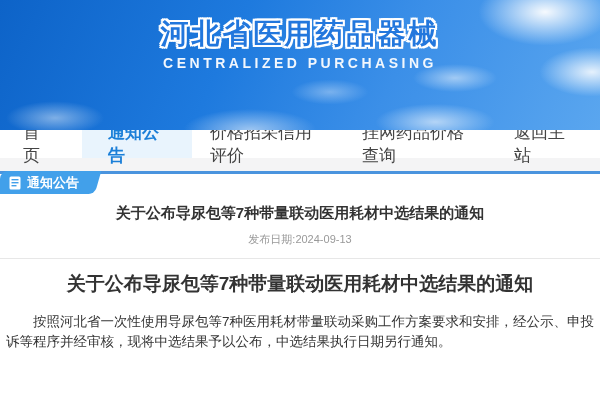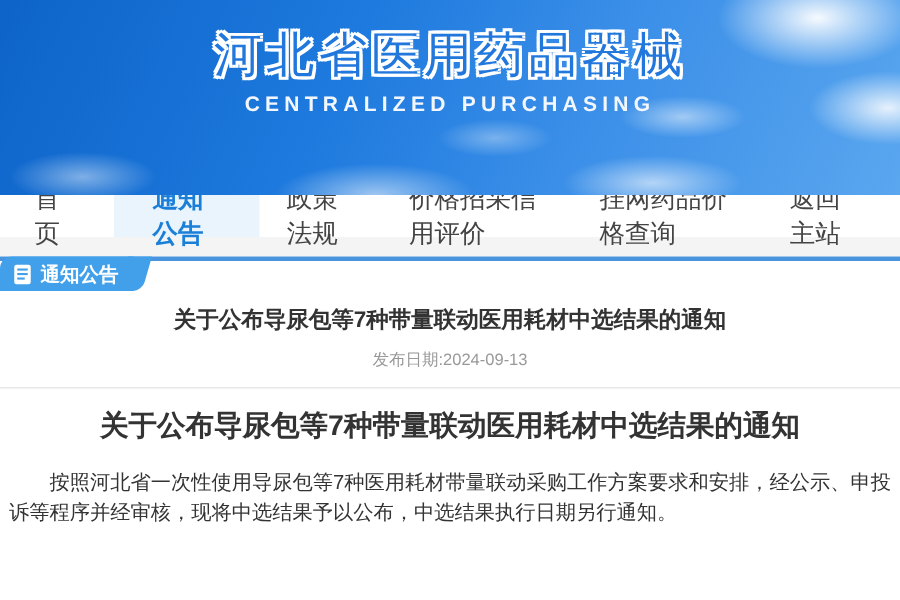--- a/index.html
+++ b/index.html
@@ -11,21 +11,21 @@
     background:
       radial-gradient(ellipse 95px 48px at 545px 12px, rgba(255,255,255,.95), rgba(255,255,255,0) 70%),
       radial-gradient(ellipse 75px 35px at 592px 72px, rgba(255,255,255,.85), rgba(255,255,255,0) 70%),
       radial-gradient(ellipse 60px 20px at 455px 78px, rgba(255,255,255,.5), rgba(255,255,255,0) 70%),
       radial-gradient(ellipse 85px 26px at 435px 122px, rgba(255,255,255,.6), rgba(255,255,255,0) 70%),
       radial-gradient(ellipse 95px 30px at 250px 130px, rgba(255,255,255,.55), rgba(255,255,255,0) 70%),
       radial-gradient(ellipse 70px 24px at 55px 118px, rgba(255,255,255,.45), rgba(255,255,255,0) 70%),
       radial-gradient(ellipse 55px 18px at 330px 92px, rgba(255,255,255,.35), rgba(255,255,255,0) 70%),
       linear-gradient(115deg,#0d63c8 0%,#1e7ade 38%,#3b8fe8 65%,#5aa6ef 100%);
     padding-top:15px; }
-  .banner-title { font-size:32px; font-weight:400; letter-spacing:3px; color:#2277dd;
+  .banner-title { font-size:28px; font-weight:700; letter-spacing:3px; color:#2277dd;
     text-shadow:-2px -2px 0 #fff,2px -2px 0 #fff,-2px 2px 0 #fff,2px 2px 0 #fff,
                  0 -2px 0 #fff,0 2px 0 #fff,-2px 0 0 #fff,2px 0 0 #fff; }
   .banner-sub { margin-top:6px; font-size:27px; font-weight:700; letter-spacing:8px; color:#fff; }
   .banner-sub-en { margin-top:2px; font-size:14px; font-weight:700; letter-spacing:3.5px; color:#f2f7fd; }
 
   
   .nav { display:flex; align-items:stretch; height:28px; background:#fff; font-size:17px; }
   .nav-item { display:flex; align-items:center; padding:0 18px; color:#444; cursor:pointer; }
   .nav-item.first { padding-left:23px; }
   .nav-item.active { background:#e9f4fd; color:#1b7fd8; font-weight:700; padding:0 26px; margin-left:12px; }
@@ -53,21 +53,20 @@
 <body>
 
 <div class="banner">
   <div class="banner-title">河北省医用药品器械</div>
   <div class="banner-sub-en">CENTRALIZED PURCHASING</div>
 </div>
 
 <div class="nav">
   <div class="nav-item first">首页</div>
   <div class="nav-item active">通知公告</div>
-  <div class="nav-item">政策法规</div>
   <div class="nav-item">价格招采信用评价</div>
   <div class="nav-item">挂网药品价格查询</div>
   <div class="nav-item last">返回主站</div>
 </div>
 
 <div class="sub-strip"></div>
 
 <div class="crumb-row">
   <div class="crumb-tab">
     <svg width="12" height="14" viewBox="0 0 12 14">

